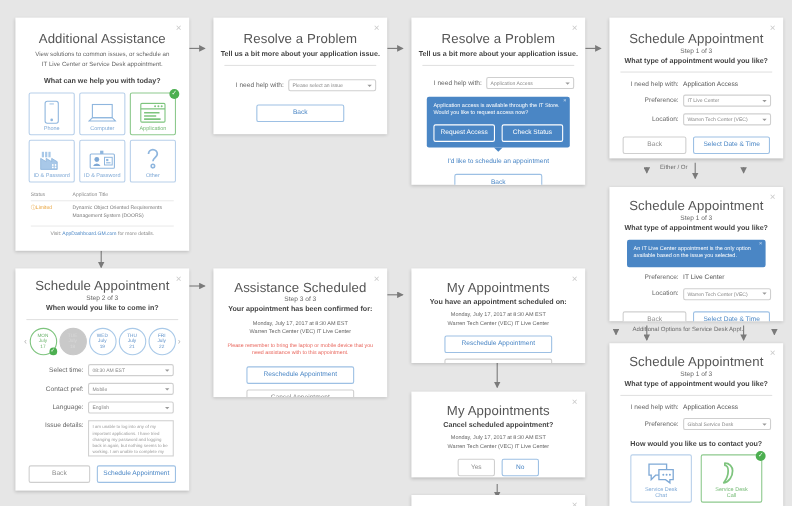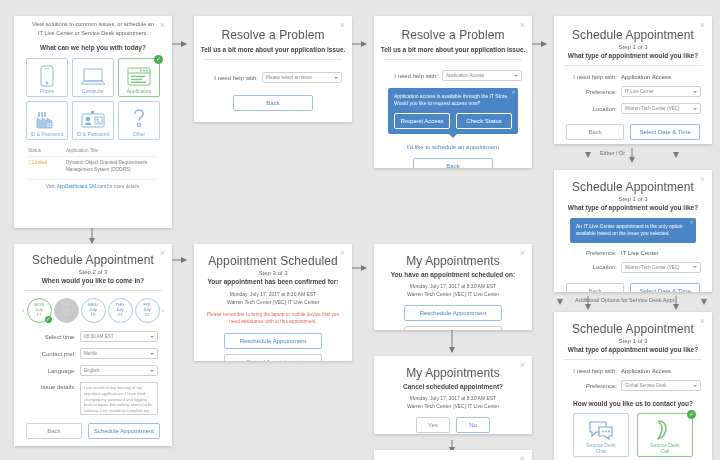--- a/index.html
+++ b/index.html
@@ -134,20 +134,21 @@
       <path d="M560 300 L560 304" marker-end="url(#ah)"></path>
       <path d="M704 300 L704 304" marker-end="url(#ah)"></path>
     </g>
   </svg>
 
   <div class="conn-label" style="left:600px;top:150px;">Either / Or</div>
   <div class="conn-label" style="left:575px;top:297px;">Additional Options for Service Desk Appt.</div>
 
   <div class="panel" style="left:14px;top:16px;width:158px;height:212px;">
     <div class="close">×</div>
+    <div class="title" style="margin-top:12px;">Additional Assistance</div>
     <div style="font-size:5.6px;color:#666;text-align:center;line-height:1.6;margin:4px 16px 0 16px;">View solutions to common issues, or schedule an IT Live Center or Service Desk appointment.</div>
     <div class="question" style="margin-top:6px;">What can we help you with today?</div>
 
     <div style="display:grid;grid-template-columns:repeat(3,42px);gap:4px;justify-content:center;margin-top:7px;">
       <div class="tile" style="height:39px;">
         <svg width="16" height="22" viewBox="0 0 16 22">
           <rect x="2" y="1" width="12" height="20" rx="2" fill="none" stroke="#8fb6de" stroke-width="1"></rect>
           <circle cx="8" cy="18" r="1.2" fill="#8fb6de"></circle>
           <line x1="6" y1="3.5" x2="10" y2="3.5" stroke="#8fb6de" stroke-width="0.8"></line>
         </svg>
@@ -409,21 +410,21 @@
     </div>
 
     <div style="display:flex;gap:6px;margin:8px 12px 0 12px;">
       <div class="btn" style="flex:1;">Back</div>
       <div class="btn primary" style="flex:1.3;">Schedule Appointment</div>
     </div>
   </div>
 
   <div class="panel" style="left:194px;top:244px;width:158px;height:117px;">
     <div class="close">×</div>
-    <div class="title" style="margin-top:10px;">Appointment Scheduled</div>
+    <div class="title" style="margin-top:10px;">Assistance Scheduled</div>
     <div class="subtitle">Step 3 of 3</div>
     <div class="question">Your appointment has been confirmed for:</div>
     <div class="ctext" style="margin-top:6px;">Monday, July 17, 2017 at 8:30 AM EST</div>
     <div class="ctext">Warren Tech Center (VEC) IT Live Center</div>
     <div class="warn" style="margin:6px 12px 0 12px;">Please remember to bring the laptop or mobile device that you need assistance with to this appointment.</div>
     <div style="margin:7px 30px 0 30px;">
       <div class="btn primary wide">Reschedule Appointment</div>
       <div class="btn wide" style="margin-top:5px;">Cancel Appointment</div>
     </div>
   </div>

